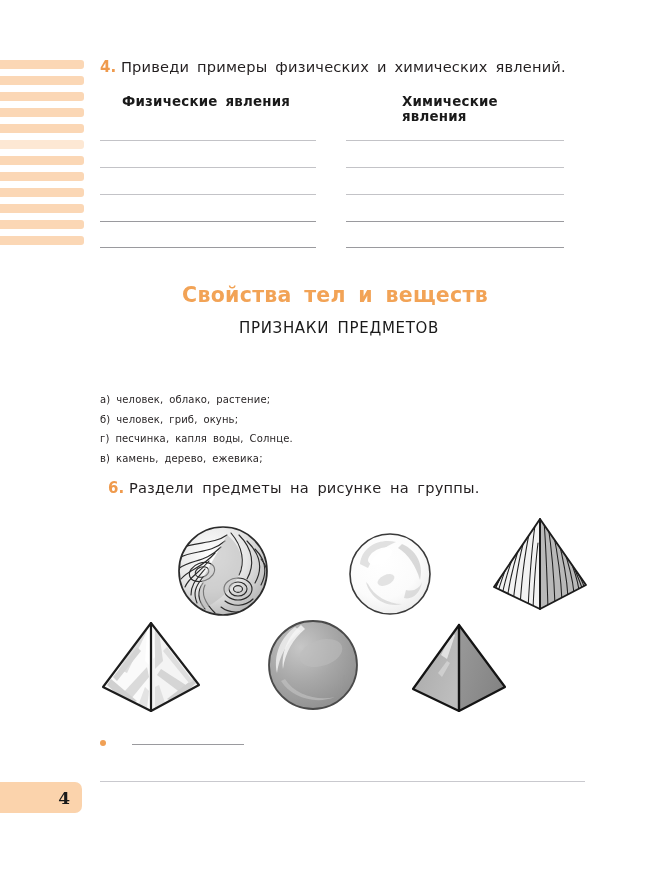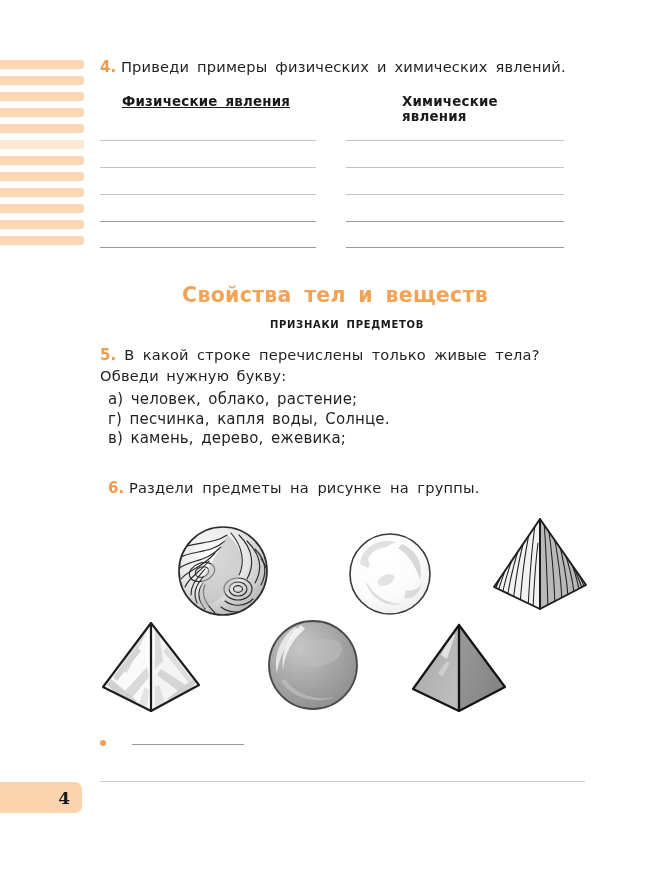--- a/index.html
+++ b/index.html
@@ -93,21 +93,21 @@
     height: 20px;
   }
   .col-head {
     position: absolute;
     font-size: 13.4px;
     font-weight: bold;
     letter-spacing: 0.2px;
     word-spacing: 3px;
     color: #1a1a1a;
   }
-  .col-head.left  { left: 22px; text-decoration: underline;  }
+  .col-head.left  { left: 22px;  }
   .col-head.right { left: 266px; margin-left: 36px; }
 
   .answer-lines { position: absolute; left: 0; top: 0; width: 470px; height: 300px; }
   .aline {
     position: absolute;
     height: 0;
     border-top: 1px solid #9a9a9e;
   }
   .aline.faint { border-top-color: #c3c3c7; }
   .aline.left  { left: 0px;   width: 216px; }
@@ -123,25 +123,25 @@
     font-size: 20.5px;
     font-weight: bold;
     color: #f2a356;
     letter-spacing: 0.3px;
     word-spacing: 5px;
     font-family: "DejaVu Sans", "Liberation Sans", sans-serif;
   }
   .sub-title {
     position: absolute;
     top: 319px;
-    left: 12px;
+    left: 4px;
     width: 470px;
     text-align: center;
-    font-size: 10px;
-    font-weight: bold;
+    font-size: 15px;
+    font-weight: normal;
     letter-spacing: 0.7px;
     word-spacing: 3px;
     color: #1a1a1a;
   }
 
   
   .ex5-head {
     position: absolute;
     top: 345px;
     left: 0;
@@ -149,23 +149,23 @@
     font-size: 14.6px;
     line-height: 20.5px;
     letter-spacing: 0.15px;
   }
   .ex5-head .l1 { white-space: nowrap; word-spacing: 3.4px; }
   .ex5-head .l2 { white-space: nowrap; word-spacing: 2.5px; }
 
   .options {
     position: absolute;
     top: 390px;
-    left: 8px;
+    left: 0;
     width: 468px;
-    font-size: 15px;
+    font-size: 10px;
     line-height: 19.6px;
     letter-spacing: 0.15px;
   }
   .options .opt { white-space: nowrap; word-spacing: 2.6px; }
 
   
   .ex6-head {
     position: absolute;
     top: 478px;
     left: 8px;
@@ -272,32 +272,24 @@
     <div class="aline right faint" style="top:140px"></div>
     <div class="aline right faint" style="top:167px"></div>
     <div class="aline right faint" style="top:194px"></div>
     <div class="aline right" style="top:221px"></div>
     <div class="aline right" style="top:247px"></div>
   </div>
 
   <div class="section-title">Свойства тел и веществ</div>
   <div class="sub-title">ПРИЗНАКИ ПРЕДМЕТОВ</div>
 
-  <div class="ex5-head">
-    <div class="l1">
-      <span class="qnum">5.</span>
-      <span class="qtext">В какой строке перечислены только живые тела?</span>
-    </div>
-    <div class="l2">
-      <span class="qtext">Обведи нужную букву:</span>
-    </div>
-  </div>
 
   <div class="options">
     <div class="opt">а) человек, облако, растение;</div>
+    <div class="opt">б) человек, гриб, окунь;</div>
     <div class="opt">г) песчинка, капля воды, Солнце.</div>
     <div class="opt">в) камень, дерево, ежевика;</div>
   </div>
 
   <div class="ex6-head">
     <span class="qnum">6.</span>
     <span class="qtext">Раздели предметы на рисунке на группы.</span>
   </div>
 
   <div class="figures">

